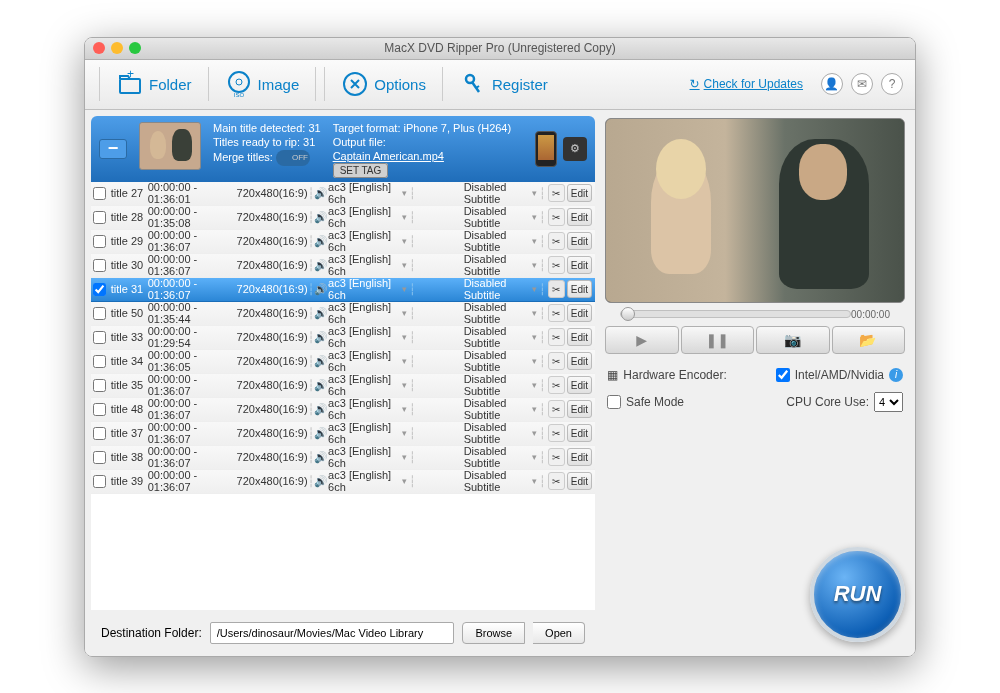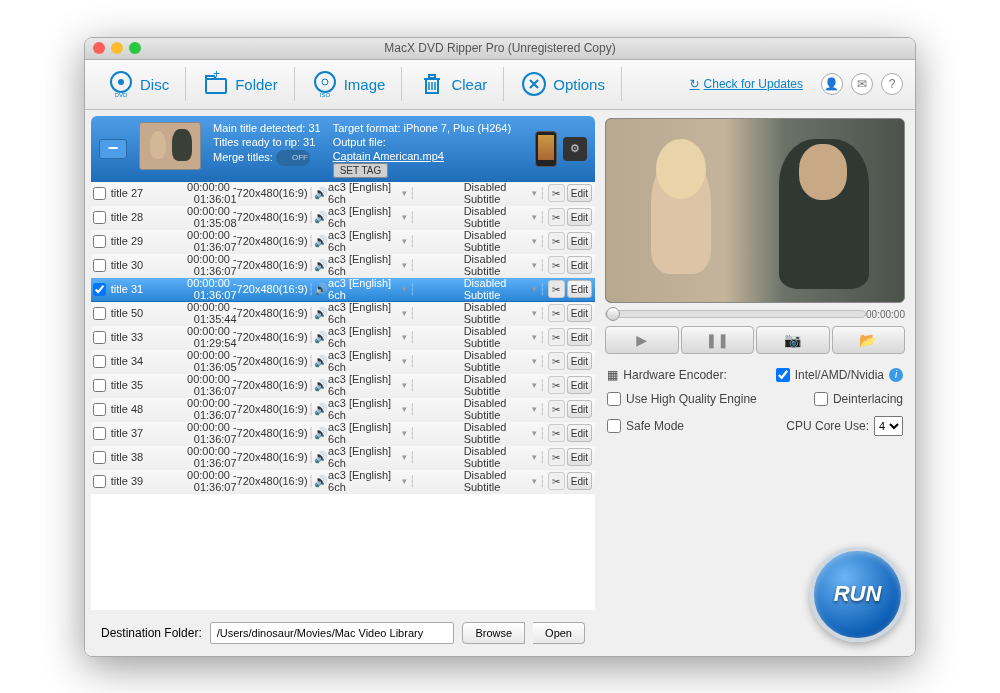--- a/index.html
+++ b/index.html
@@ -31,21 +31,21 @@
 .settag { background:#d0d0d0; color:#333; padding:1px 6px; border-radius:3px; font-size:10px; border:1px solid #888; }
 .phone-ico { width:22px; height:36px; background:#222; border-radius:4px; border:1px solid #555; position:relative; }
 .phone-ico::after { content:''; position:absolute; inset:3px 2px 6px 2px; background:linear-gradient(#c94,#a63); }
 .gear-dark { width:24px; height:24px; background:#333; border-radius:4px; display:flex; align-items:center; justify-content:center; color:#ccc; }
 .titles-list { flex:1; overflow-y:auto; background:#fff; }
 .trow { display:flex; align-items:center; font-size:11px; color:#333; height:24px; border-bottom:1px solid #eee; background:linear-gradient(#f8f8f8,#efefef); }
 .trow.selected { background:linear-gradient(#5bb0f8,#2b86d6); color:#fff; border-bottom:1px solid #1a6db8; }
 .cb { width:26px; display:flex; justify-content:center; }
 .cb input { width:13px; height:13px; }
 .tname { width:56px; padding-left:2px; }
-.ttime { width:130px;text-align:right; }
+.ttime { width:130px; }
 .tres { width:90px; }
 .sep { width:10px; color:#bbb; display:flex; justify-content:center; }
 .trow.selected .sep { color:#8fc6ef; }
 .aud-ico { width:18px; display:flex; justify-content:center; font-size:11px; }
 .taud { width:108px; }
 .dd { width:10px; font-size:9px; color:#999; }
 .tsub { width:100px;margin-left:48px; }
 .scissor { width:24px; height:18px; background:#f0f0f0; border:1px solid #ccc; border-radius:3px; display:flex; align-items:center; justify-content:center; font-size:10px; margin:0 2px; cursor:pointer; }
 .trow.selected .scissor { background:#e8e8e8; color:#333; }
 .editbtn { width:36px; height:18px; background:linear-gradient(#f8f8f8,#e0e0e0); border:1px solid #bbb; border-radius:3px; font-size:10px; display:flex; align-items:center; justify-content:center; cursor:pointer; margin-right:3px; color:#333; }
@@ -54,21 +54,21 @@
 .dest-row .segbtn { height:22px; padding:0 12px; border:1px solid #aaa; background:linear-gradient(#fff,#e8e8e8); font-size:11px; cursor:pointer; }
 .dest-row .segbtn:first-of-type { border-radius:4px 0 0 4px;text-align:right; }
 .dest-row .segbtn:last-of-type { border-radius:0 4px 4px 0; border-left:none; }
 .right { width:320px; padding:8px 10px; display:flex; flex-direction:column; }
 .preview { width:100%; height:185px; background:#555; border-radius:6px; border:1px solid #888; position:relative; overflow:hidden; }
 .preview .pimg { position:absolute; inset:0; background:linear-gradient(90deg,#b8a890 0%,#c4b49c 40%,#6a7268 60%,#4a524a 100%); }
 .preview .p1 { position:absolute; left:45px; top:35px; width:60px; height:120px; background:#dcc4a6; border-radius:50% 50% 30% 30%/40% 40% 20% 20%; }
 .preview .p1::after { content:''; position:absolute; top:-15px; left:5px; width:50px; height:60px; background:#e8d4a8; border-radius:50%; }
 .preview .p2 { position:absolute; right:35px; top:20px; width:90px; height:150px; background:#2f3833; border-radius:40% 40% 20% 20%/30% 30% 10% 10%; }
 .preview .p2::after { content:''; position:absolute; top:5px; left:20px; width:48px; height:56px; background:#c9a885; border-radius:45%; }
-.timeline { display:flex; align-items:center; margin:6px 0; }
+.timeline { display:flex; align-items:center; margin:6px 15px; }
 .timeline .track { flex:1; height:8px; background:#e0e0e0; border-radius:4px; position:relative; border:1px solid #c0c0c0; }
 .timeline .knob { position:absolute; left:0; top:-4px; width:14px; height:14px; background:linear-gradient(#fff,#ccc); border:1px solid #999; border-radius:50%; }
 .timeline .tlabel { font-size:10px; color:#666; }
 .pcontrols { display:flex; gap:2px; margin-bottom:10px; }
 .pcbtn { flex:1; height:28px; background:linear-gradient(#f8f8f8,#d8d8d8); border:1px solid #b0b0b0; border-radius:4px; display:flex; align-items:center; justify-content:center; font-size:14px; color:#888; cursor:pointer; }
 .opts { font-size:12px; color:#444; display:flex; flex-direction:column; gap:10px; padding:4px 2px; }
 .optrow { display:flex; align-items:center; justify-content:space-between; }
 .optrow label { display:flex; align-items:center; gap:5px; }
 .optrow input[type=checkbox] { width:14px; height:14px; }
 .cpu-sel { height:20px; font-size:11px; }
@@ -85,30 +85,20 @@
   <div class="titlebar">
     <div class="traffic">
       <div class="tl red"></div>
       <div class="tl yellow"></div>
       <div class="tl green"></div>
     </div>
     <div class="titlebar-title">MacX DVD Ripper Pro (Unregistered Copy)</div>
   </div>
 
   <div class="toolbar">
-    <div class="tbtn">
-      <span class="ico">
-          <svg width="28" height="28">
-            <circle cx="14" cy="12" r="10" fill="none" stroke="#0b82c9" stroke-width="2"></circle>
-            <circle cx="14" cy="12" r="3" fill="#0b82c9"></circle>
-            <text x="14" y="27" font-size="6" fill="#0b82c9" text-anchor="middle">DVD</text>
-          </svg>
-        </span>
-      <span>Disc</span>
-    </div>
     <div class="tsep"></div>
     <div class="tbtn">
       <span class="ico">
           <svg width="28" height="28">
             <rect x="4" y="9" width="20" height="14" rx="1" fill="none" stroke="#0b82c9" stroke-width="2"></rect>
             <path d="M4 9 L4 6 L12 6 L14 9" fill="none" stroke="#0b82c9" stroke-width="2"></path>
             <text x="11" y="8" font-size="12" fill="#0b82c9">+</text>
           </svg>
         </span>
       <span>Folder</span>
@@ -118,44 +108,41 @@
       <span class="ico">
           <svg width="28" height="28">
             <circle cx="14" cy="12" r="10" fill="none" stroke="#0b82c9" stroke-width="2"></circle>
             <circle cx="14" cy="12" r="3" fill="none" stroke="#0b82c9" stroke-width="1"></circle>
             <text x="14" y="27" font-size="6" fill="#0b82c9" text-anchor="middle">ISO</text>
           </svg>
         </span>
       <span>Image</span>
     </div>
     <div class="tsep"></div>
-    <div class="tbtn">
-      <span class="ico">
-          <svg width="28" height="28">
-            <rect x="8" y="9" width="12" height="14" fill="none" stroke="#0b82c9" stroke-width="2"></rect>
-            <line x1="6" y1="9" x2="22" y2="9" stroke="#0b82c9" stroke-width="2"></line>
-            <line x1="11" y1="12" x2="11" y2="20" stroke="#0b82c9" stroke-width="1.5"></line>
-            <line x1="14" y1="12" x2="14" y2="20" stroke="#0b82c9" stroke-width="1.5"></line>
-            <line x1="17" y1="12" x2="17" y2="20" stroke="#0b82c9" stroke-width="1.5"></line>
-            <rect x="11" y="5" width="6" height="3" fill="none" stroke="#0b82c9" stroke-width="2"></rect>
-          </svg>
-        </span>
-      <span>Clear</span>
-    </div>
     <div class="tsep"></div>
     <div class="tbtn">
       <span class="ico">
           <svg width="28" height="28">
             <circle cx="14" cy="14" r="11" fill="none" stroke="#0b82c9" stroke-width="2"></circle>
             <path d="M10 18 L18 10 M10 10 L18 18" stroke="#0b82c9" stroke-width="2"></path>
           </svg>
         </span>
       <span>Options</span>
     </div>
     <div class="tsep"></div>
+    <div class="tbtn">
+      <span class="ico">
+          <svg width="28" height="28">
+            <circle cx="11" cy="9" r="4" fill="none" stroke="#0b82c9" stroke-width="2.5"></circle>
+            <line x1="13" y1="12" x2="20" y2="22" stroke="#0b82c9" stroke-width="2.5"></line>
+            <line x1="17" y1="18" x2="20" y2="16" stroke="#0b82c9" stroke-width="2"></line>
+          </svg>
+        </span>
+      <span>Register</span>
+    </div>
     <div class="spacer"></div>
     <a class="update-link">
       <span>↻</span>
       <span>Check for Updates</span>
     </a>
     <div class="circ-btn">
         <span>👤</span>
       </div>
     <div class="circ-btn">
         <span>✉</span>
@@ -468,30 +455,20 @@
             </span>
           <label>
               <input type="checkbox" checked="" style="">
               <span>Intel/AMD/Nvidia</span> 
               <span class="info-ico">i</span>
             </label>
         </div>
         <div class="optrow">
           <label>
               <input type="checkbox" style="">
-              <span>Use High Quality Engine</span>
-            </label>
-          <label>
-              <input type="checkbox" style="">
-              <span>Deinterlacing</span>
-            </label>
-        </div>
-        <div class="optrow">
-          <label>
-              <input type="checkbox" style="">
               <span>Safe Mode</span>
             </label>
           <span style="display:flex;align-items:center;gap:5px">
               <span>CPU Core Use:</span>
               <select class="cpu-sel"><option>4</option></select>
             </span>
         </div>
       </div>
       <div class="run-area">
         <div class="run-btn">RUN</div>

